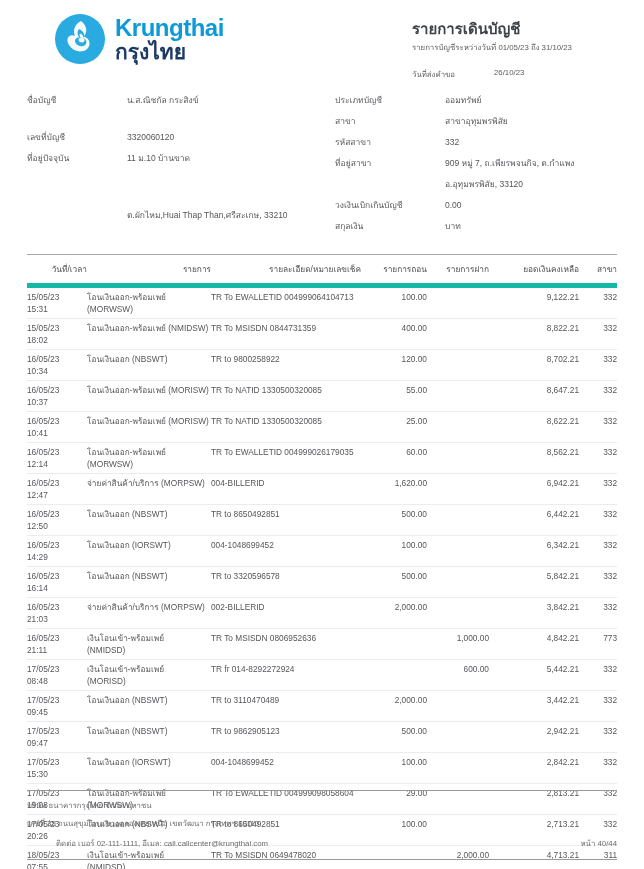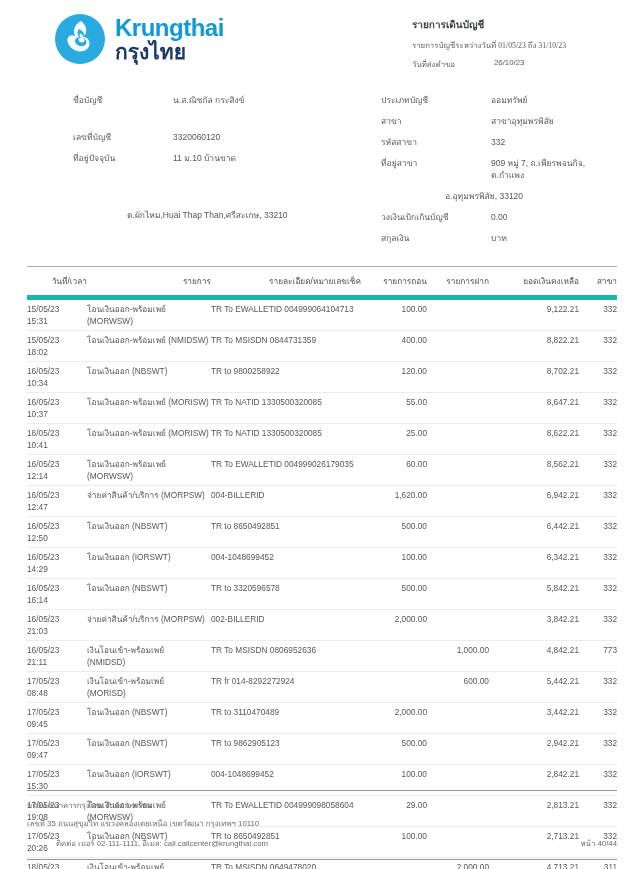--- a/index.html
+++ b/index.html
@@ -11,32 +11,32 @@
   }
   .page { width:644px; height:869px; padding:12px 27px 0 27px; position:relative; }
 
   
   .hdr { display:flex; justify-content:space-between; align-items:flex-start; height:72px; }
   .brand { display:flex; align-items:center; gap:10px; padding-left:28px; padding-top:2px; }
   .logo-circle { width:50px; height:50px; flex:0 0 auto; }
   .wordmark .en { font-size:24px; font-weight:bold; color:#0e9ad8; letter-spacing:-0.5px; line-height:1.05; }
   .wordmark .th { font-size:21px; font-weight:bold; color:#1d3a66; line-height:1.1; }
   .hdr-right { width:205px; padding-top:5px; }
-  .hdr-right .title { font-size:10px; font-weight:bold; color:#3f4347; margin-bottom:7px; }
-  .hdr-right .sub { font-size:7.8px; color:#5a5b5e; margin-bottom:7px;font-family:Liberation Serif, serif; }
+  .hdr-right .title { font-size:15px; font-weight:bold; color:#3f4347; }
+  .hdr-right .sub { font-size:7.8px; color:#5a5b5e; margin-bottom:15px; }
   .hdr-right .req { font-size:7.8px; color:#5a5b5e; display:flex; }
   .hdr-right .req .lbl { width:82px; }
 
   
   .info { display:flex; margin-top:10px; font-size:8.5px; }
   .info-col { display:flex; flex-direction:column; }
   .info-col.left  { width:308px; }
   .info-col.right { width:282px; }
   .irow { display:flex; line-height:12px; margin-bottom:9px; }
-  .irow .lbl { flex:0 0 auto;margin-left:46px; }
+  .irow .lbl { flex:0 0 auto; }
   .info-col.left  .irow .lbl { width:100px; }
   .info-col.right .irow .lbl { width:110px; }
   .irow .val { flex:1; }
   .gap-lg { height:16px; }
   .cont { margin-bottom:9px; line-height:12px; }
   .info-col.left  .cont { padding-left:100px;margin-top:36px; }
   .info-col.right .cont { padding-left:110px; }
 
   
   table.tx { width:590px; border-collapse:collapse; margin-top:13px; table-layout:fixed; }

